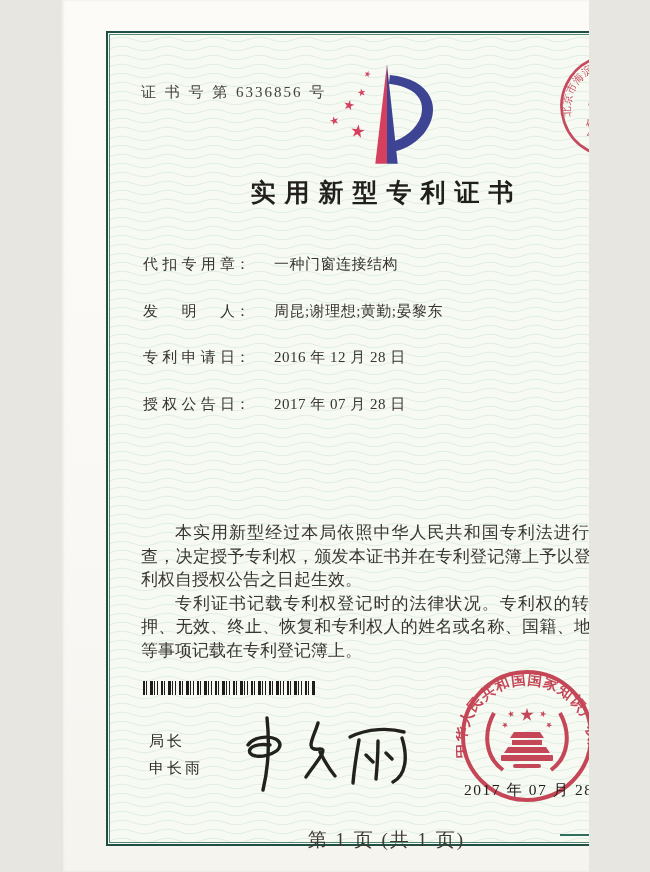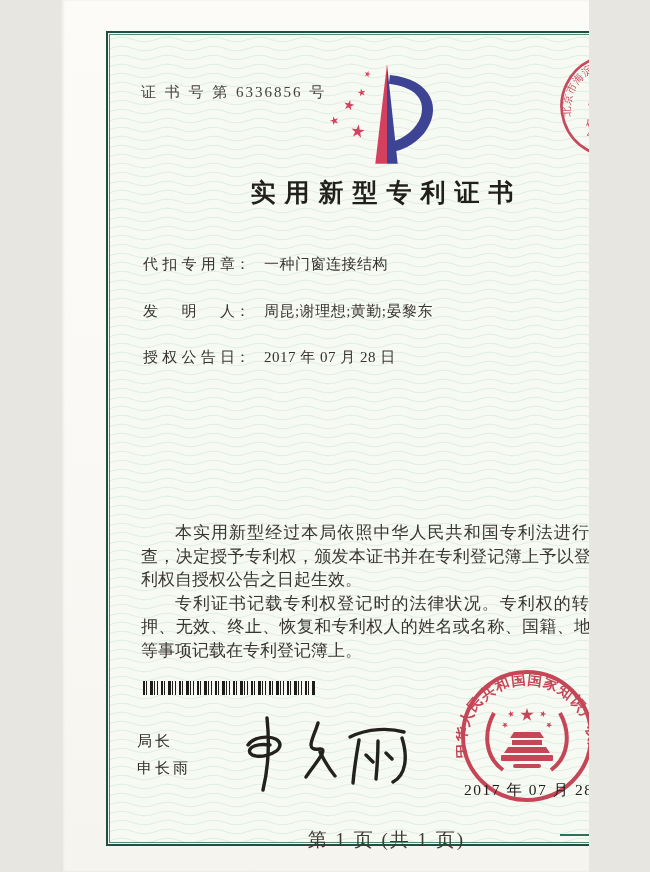--- a/index.html
+++ b/index.html
@@ -18,33 +18,33 @@
   .logo{left:205px;top:27px;width:146px;height:108px;}
   .tax-stamp{left:449px;top:18px;width:110px;height:110px;transform:rotate(-19deg);opacity:.92;}
 
   .title{left:0;top:143px;width:100%;text-align:center;font-size:25px;color:#211f1c;
          letter-spacing:9px;font-weight:600;}
 
   .fields{left:35px;top:222px;width:500px;font-size:15px;color:#37332d;}
   .f-row{height:46.5px;}
   .f-label{display:inline-block;width:92px;text-align:justify;text-align-last:justify;vertical-align:top;}
   .f-colon{display:inline-block;vertical-align:top;}
-  .f-value{margin-left:14px;letter-spacing:.5px;}
+  .f-value{margin-left:24px;letter-spacing:.5px;}
 
   .body-text{left:33px;top:488px;width:502px;font-size:17px;line-height:23.6px;
              color:#39352f;text-align:justify;}
   .body-text p{margin:0;text-indent:2em;}
 
   .barcode{left:35px;top:648px;width:172px;height:14px;background-color:#f7f7f3;
     background-image:repeating-linear-gradient(90deg,
       #1d1c1a 0 2px,#f7f7f3 2px 3px,#1d1c1a 3px 4px,#f7f7f3 4px 7px,
       #1d1c1a 7px 10px,#f7f7f3 10px 11px,#1d1c1a 11px 12px,#f7f7f3 12px 14px,
       #1d1c1a 14px 15px,#f7f7f3 15px 18px);}
 
-  .issuer{left:29px;top:694px;font-size:15px;color:#2c2a27;line-height:27px;
+  .issuer{left:41px;top:694px;font-size:15px;color:#2c2a27;line-height:27px;
           font-family:"Liberation Sans","DejaVu Sans",sans-serif;letter-spacing:3px;}
   .signature{left:112px;top:680px;width:200px;height:82px;}
 
   .office-seal{left:348px;top:632px;width:142px;height:142px;opacity:.93;}
   .issue-date{left:356px;top:747px;font-size:15.5px;color:#23211e;letter-spacing:1.5px;z-index:2;}
 
   .flourish{left:452px;top:712px;width:102px;height:102px;}
 
   .footer{left:0;top:794px;width:100%;text-align:center;font-size:19px;
           color:#3c3832;letter-spacing:2px;}
@@ -98,20 +98,23 @@
     </svg>
 
     <div class="layer title">实用新型专利证书</div>
 
     <div class="layer fields">
       <div class="f-row">
         <span class="f-label">代扣专用章</span><span class="f-colon">：</span><span class="f-value">一种门窗连接结构</span>
       </div>
       <div class="f-row">
         <span class="f-label">发明人</span><span class="f-colon">：</span><span class="f-value">周昆;谢理想;黄勤;晏黎东</span>
+      </div>
+      <div class="f-row">
+        <span class="f-label">专利申请日</span><span class="f-colon">：</span><span class="f-value">2016 年 12 月 28 日</span>
       </div>
       <div class="f-row">
         <span class="f-label">授权公告日</span><span class="f-colon">：</span><span class="f-value">2017 年 07 月 28 日</span>
       </div>
     </div>
 
     <div class="layer body-text">
       <p>本实用新型经过本局依照中华人民共和国专利法进行初步审查，决定授予专利权，颁发本证书并在专利登记簿上予以登记。专利权自授权公告之日起生效。</p>
       <p>专利证书记载专利权登记时的法律状况。专利权的转移、质押、无效、终止、恢复和专利权人的姓名或名称、国籍、地址变更等事项记载在专利登记簿上。</p>
     </div>

